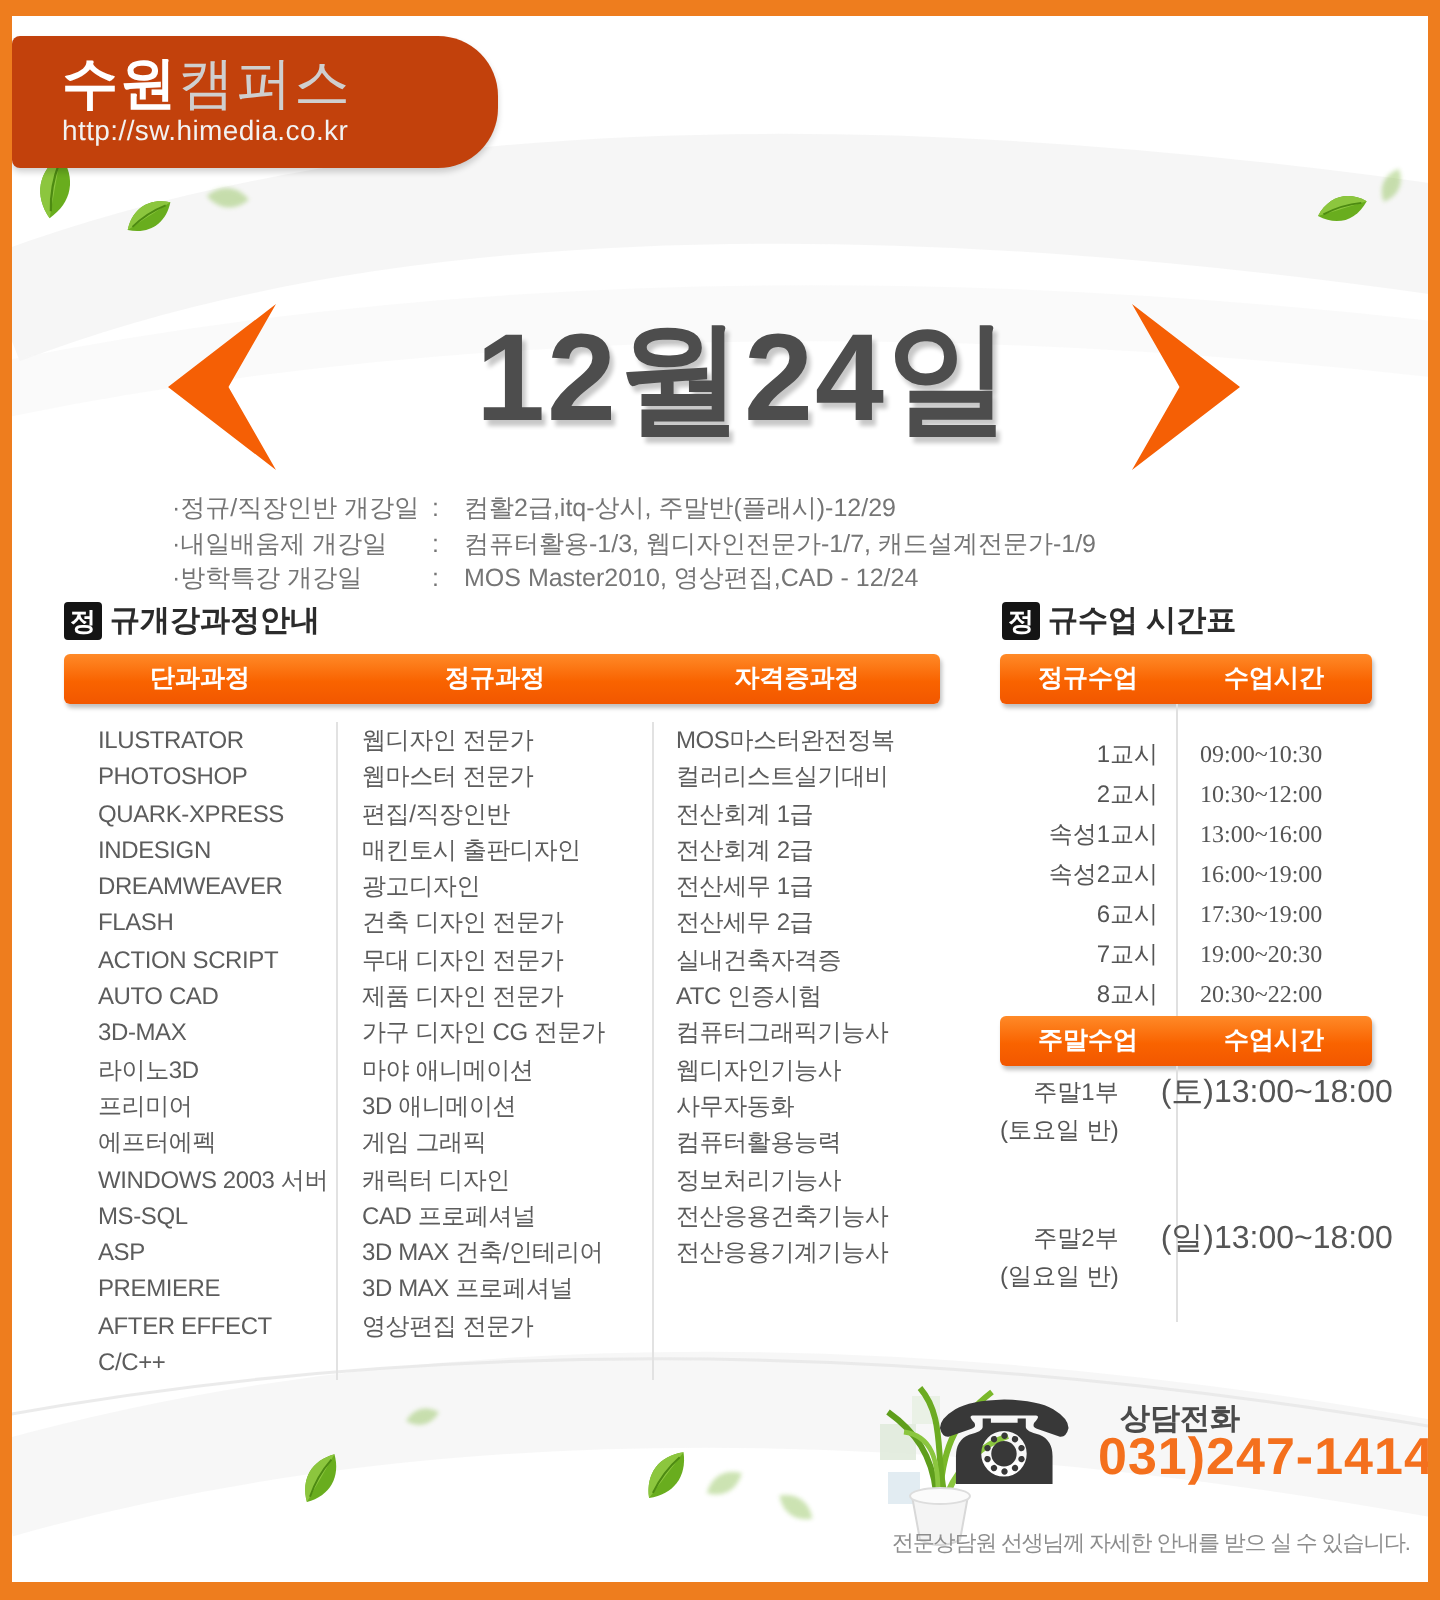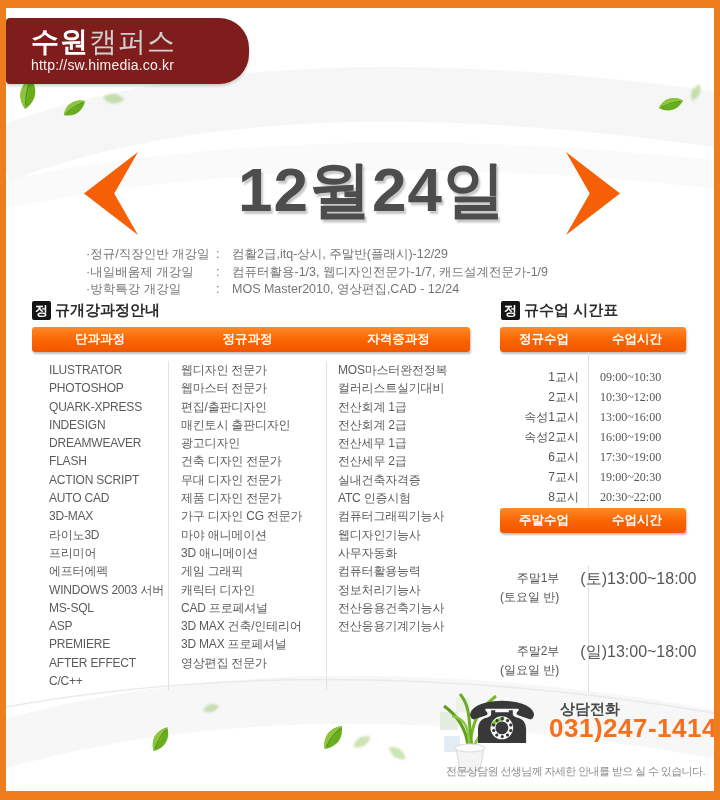--- a/index.html
+++ b/index.html
@@ -10,21 +10,21 @@
   .edge{position:absolute;background:#ee7d1e;z-index:5;}
   .edge-top{left:0;top:0;width:720px;height:8px;}
   .edge-bottom{left:0;bottom:0;width:720px;height:9px;}
   .edge-left{left:0;top:0;width:6px;height:800px;}
   .edge-right{right:0;top:0;width:6px;height:800px;}
 
   
   .bg-swoosh{position:absolute;left:0;top:0;z-index:0;}
 
   
-  .campus-badge{position:absolute;left:6px;top:18px;width:243px;height:66px;background:#7f1d1d;
+  .campus-badge{position:absolute;left:6px;top:18px;width:243px;height:66px;background:#c2410c;
     border-radius:4px 30px 30px 4px;z-index:4;box-shadow:0 2px 3px rgba(0,0,0,.18);
     padding:9px 0 0 25px;box-sizing:border-box;}
   .campus-line{font-size:28px;line-height:30px;letter-spacing:1px;}
   .campus-bold{color:#fff;font-weight:bold;}
   .campus-light{color:#cfcfcf;font-weight:normal;}
   .campus-url{font-size:14px;color:#f2f2f2;margin-top:0;letter-spacing:0.2px;}
 
   
   .leaf{position:absolute;z-index:2;}
   .leaf.faint{opacity:.38;filter:blur(1px);}
@@ -67,21 +67,21 @@
 
   
   .tt{position:absolute;left:500px;top:327px;width:186px;z-index:3;}
   .tw1{width:88px;text-align:center;} .tw2{width:98px;text-align:center;}
   .tt-body{height:156px;box-sizing:border-box;padding-top:15px;
     background:linear-gradient(#e0e0e0,#e0e0e0) no-repeat 88px 0/1px 100%;}
   .tt-row{display:flex;line-height:20px;font-size:12px;color:#555;white-space:nowrap;}
   .tt-cls{width:88px;text-align:right;padding-right:9px;box-sizing:border-box;}
   .tt-time{padding-left:12px;font-family:Liberation Serif, serif;}
   .wk-body{box-sizing:border-box;padding-top:4px;min-height:128px;
-    background:linear-gradient(#e0e0e0,#e0e0e0) no-repeat 88px 0/1px 100%;margin-top:32px;}
+    background:linear-gradient(#e0e0e0,#e0e0e0) no-repeat 88px 0/1px 100%;}
   .wk-row{display:flex;font-size:12px;color:#555;white-space:nowrap;}
   .wk-row + .wk-row{margin-top:35px;}
   .wk-names{width:88px;text-align:right;padding-right:9px;box-sizing:border-box;line-height:19px;}
   .wk-time{padding-left:12px;line-height:19px;font-size:16px;}
 
   
   .mosaic{position:absolute;z-index:2;}
   .plant{position:absolute;left:438px;top:692px;z-index:3;}
   .phone-glyph{position:absolute;left:466px;top:694px;font-size:58px;line-height:1;color:#383838;z-index:4;}
   .consult-label{position:absolute;left:560px;top:700px;font-size:15px;font-weight:bold;color:#4a4a4a;z-index:4;}
@@ -234,21 +234,21 @@
           <div class="course-item">MS-SQL</div>
           <div class="course-item">ASP</div>
           <div class="course-item">PREMIERE</div>
           <div class="course-item">AFTER EFFECT</div>
           <div class="course-item">C/C++</div>
         </div>
       <div class="course-col col-2">
 
       <div class="course-item">웹디자인 전문가</div>
           <div class="course-item">웹마스터 전문가</div>
-          <div class="course-item">편집/출판디자인</div>
+          <div class="course-item">편집/직장인반</div>
           <div class="course-item">매킨토시 출판디자인</div>
           <div class="course-item">광고디자인</div>
           <div class="course-item">건축 디자인 전문가</div>
           <div class="course-item">무대 디자인 전문가</div>
           <div class="course-item">제품 디자인 전문가</div>
           <div class="course-item">가구 디자인 CG 전문가</div>
           <div class="course-item">마야 애니메이션</div>
           <div class="course-item">3D 애니메이션</div>
           <div class="course-item">게임 그래픽</div>
           <div class="course-item">캐릭터 디자인</div>

